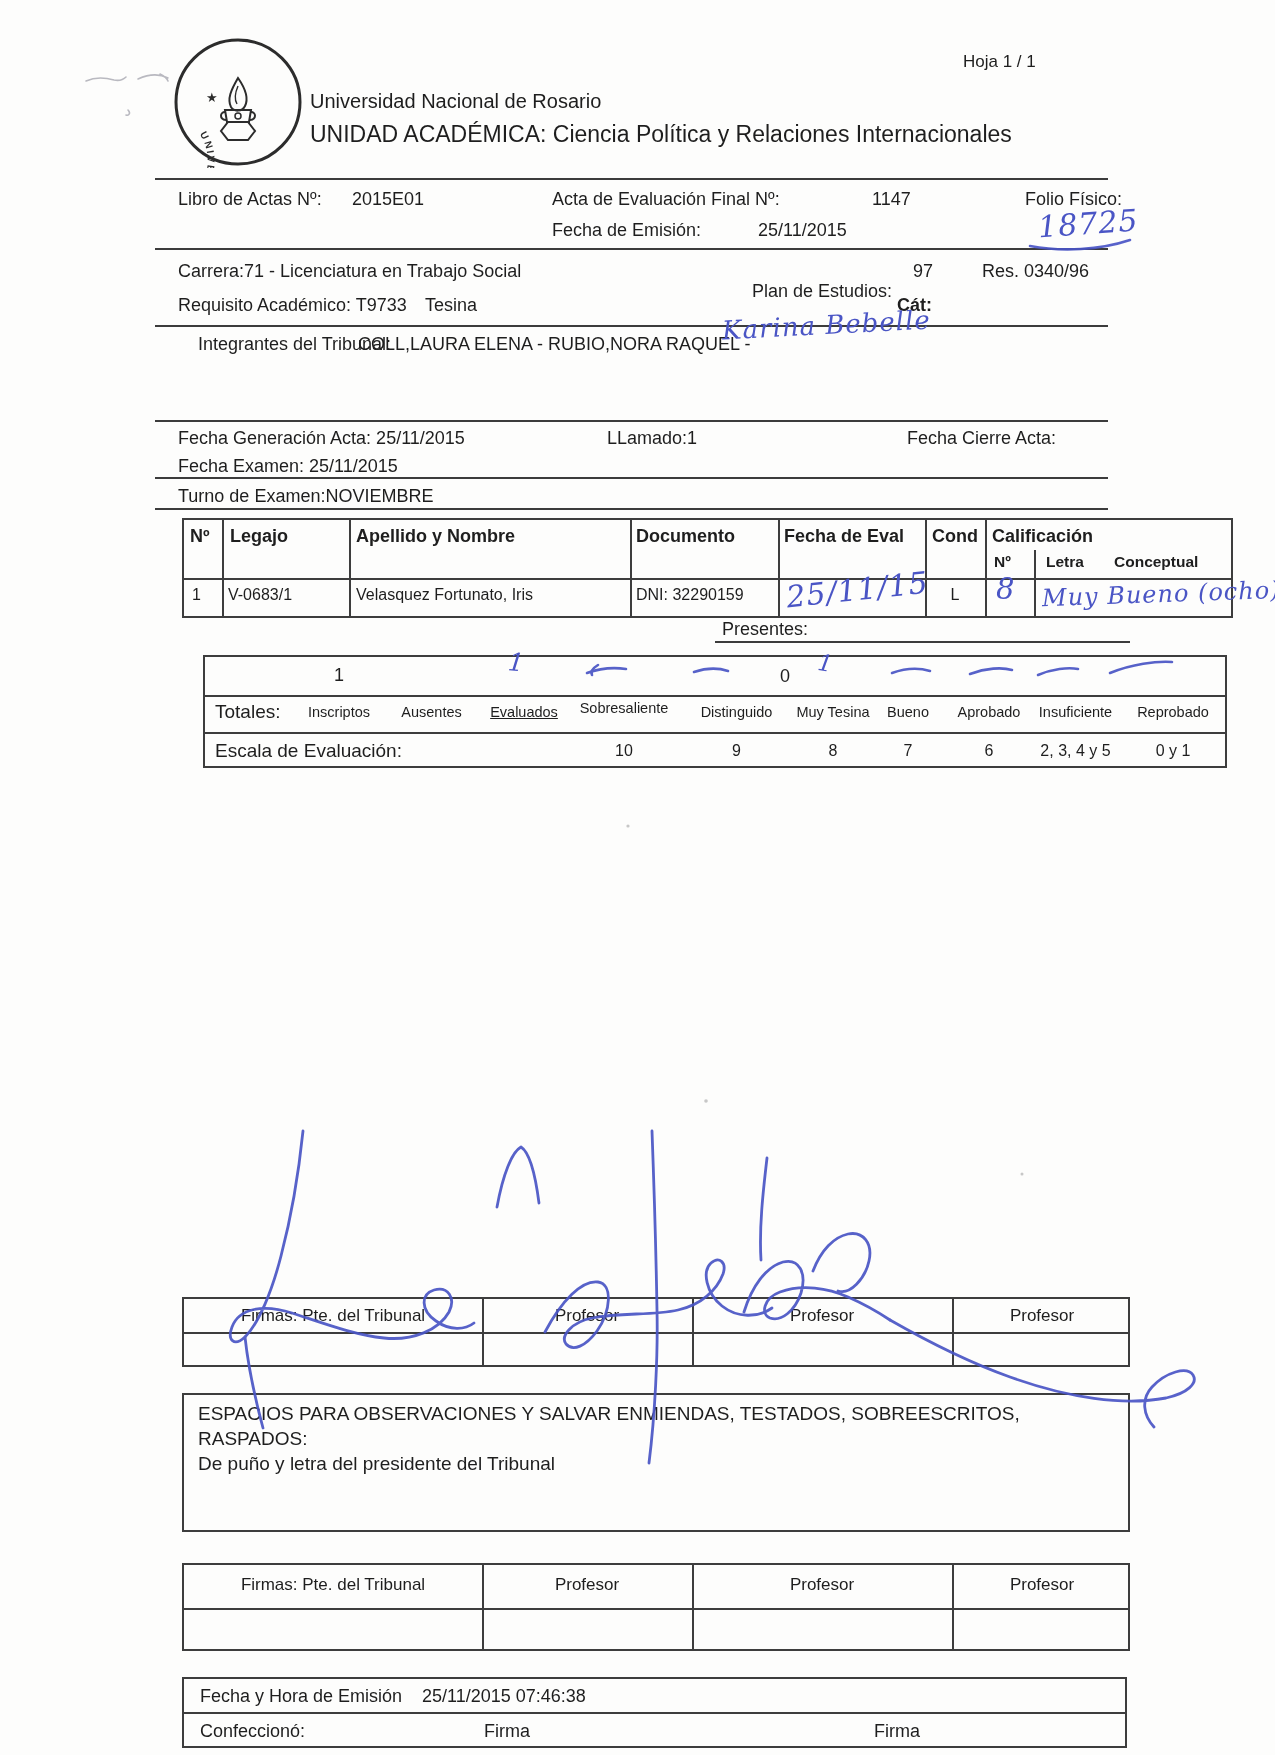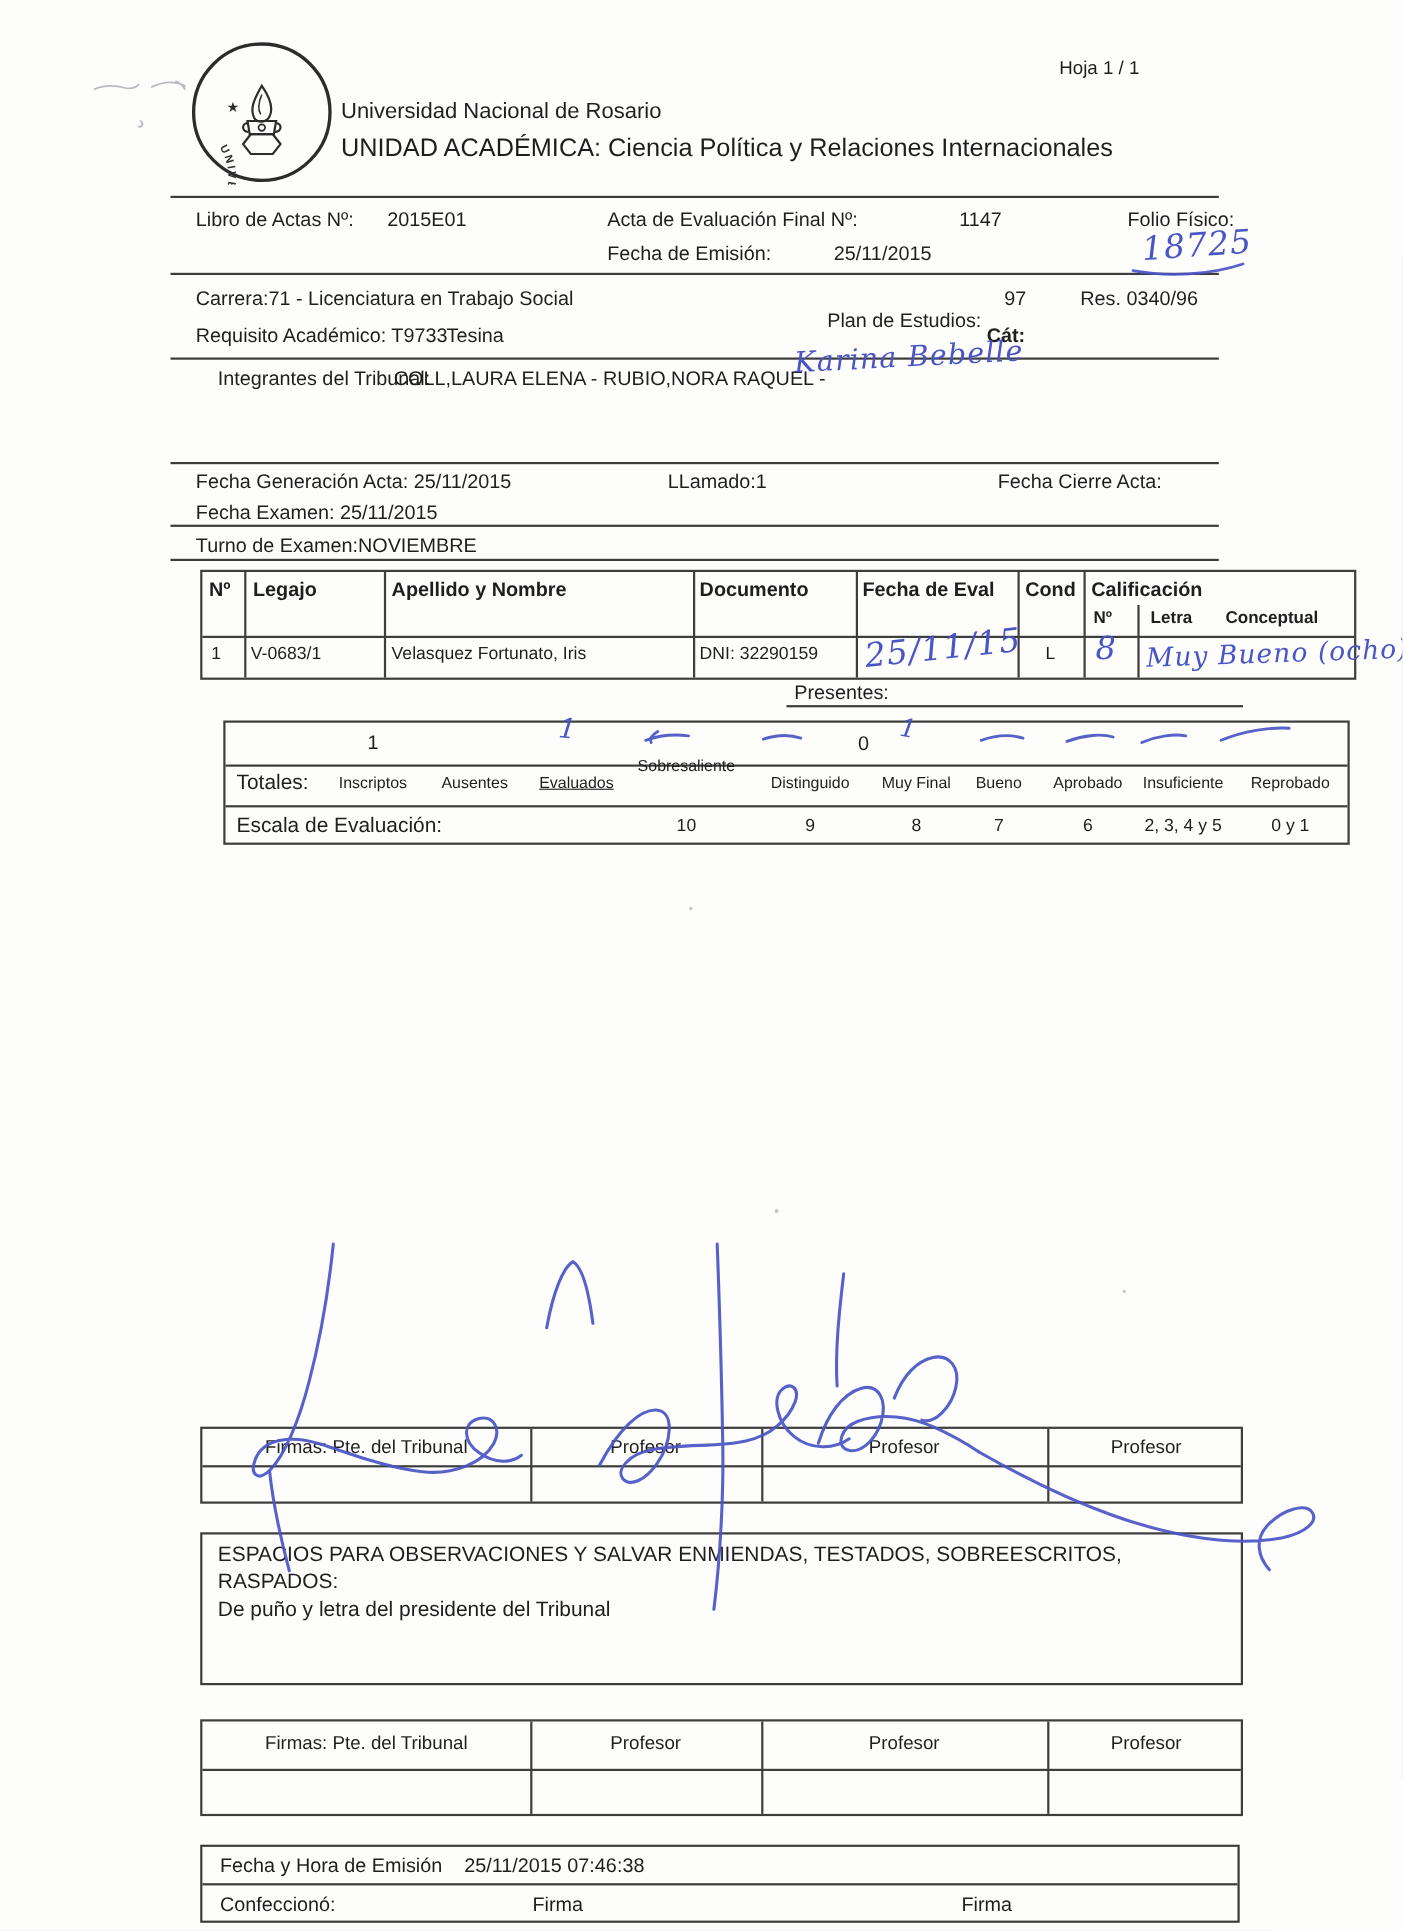--- a/index.html
+++ b/index.html
@@ -60,21 +60,21 @@
   <div class="abs t" style="left:758px;top:220px;">25/11/2015</div>
   <div class="hw" style="left:1038px;top:206px;font-size:30px;transform:rotate(-4deg);">18725</div>
 
   <div class="rule" style="top:248px;"></div>
 
   <div class="abs t" style="left:178px;top:261px;">Carrera:71 - Licenciatura en Trabajo Social</div>
   <div class="abs t" style="left:752px;top:261px;margin-top:20px;">Plan de Estudios:</div>
   <div class="abs t" style="left:913px;top:261px;">97</div>
   <div class="abs t" style="left:982px;top:261px;">Res.  0340/96</div>
   <div class="abs t" style="left:178px;top:295px;">Requisito Académico: T9733</div>
-  <div class="abs t" style="left:406px;top:295px;">Tesina</div>
+  <div class="abs t" style="left:425px;top:295px;">Tesina</div>
   <div class="abs t b" style="left:897px;top:295px;">Cát:</div>
 
   <div class="rule" style="top:325px;"></div>
 
   <div class="abs t" style="left:178px;top:334px;margin-left:20px;">Integrantes del Tribunal:</div>
   <div class="abs t" style="left:358px;top:334px;">COLL,LAURA ELENA - RUBIO,NORA RAQUEL -</div>
   <div class="hw" style="left:722px;top:310px;font-size:26px;transform:rotate(-3deg);">Karina Bebelle</div>
 
   <div class="rule" style="top:420px;"></div>
 
@@ -124,23 +124,23 @@
     <div class="hline" style="top:38px;"></div>
     <div class="hline" style="top:75px;"></div>
 
     <div class="cell" style="left:89px;top:8px;width:90px;font-size:18px;">1</div>
     <div class="cell" style="left:570px;top:9px;width:20px;font-size:18px;">0</div>
 
     <div class="abs" style="left:10px;top:44px;font-size:19px;">Totales:</div>
     <div class="cell" style="left:89px;top:47px;width:90px;font-size:14.5px;">Inscriptos</div>
     <div class="cell" style="left:179px;top:47px;width:95px;font-size:14.5px;">Ausentes</div>
     <div class="cell" style="left:274px;top:47px;width:90px;font-size:14.5px;text-decoration:underline;">Evaluados</div>
-    <div class="cell" style="left:364px;top:32px;width:110px;font-size:14.5px;">Sobresaliente</div>
+    <div class="cell" style="left:364px;top:43px;width:110px;font-size:14.5px;">Sobresaliente</div>
     <div class="cell" style="left:474px;top:47px;width:115px;font-size:14.5px;">Distinguido</div>
-    <div class="cell" style="left:589px;top:47px;width:78px;font-size:14.5px;">Muy Final</div>
+    <div class="cell" style="left:589px;top:47px;width:78px;font-size:14.5px;">Muy Tesina</div>
     <div class="cell" style="left:667px;top:47px;width:72px;font-size:14.5px;">Bueno</div>
     <div class="cell" style="left:739px;top:47px;width:90px;font-size:14.5px;">Aprobado</div>
     <div class="cell" style="left:829px;top:47px;width:83px;font-size:14.5px;">Insuficiente</div>
     <div class="cell" style="left:912px;top:47px;width:112px;font-size:14.5px;">Reprobado</div>
 
     <div class="abs" style="left:10px;top:83px;font-size:19px;text-align:center;">Escala de Evaluación:</div>
     <div class="cell" style="left:364px;top:85px;width:110px;font-size:16px;">10</div>
     <div class="cell" style="left:474px;top:85px;width:115px;font-size:16px;">9</div>
     <div class="cell" style="left:589px;top:85px;width:78px;font-size:16px;">8</div>
     <div class="cell" style="left:667px;top:85px;width:72px;font-size:16px;">7</div>

